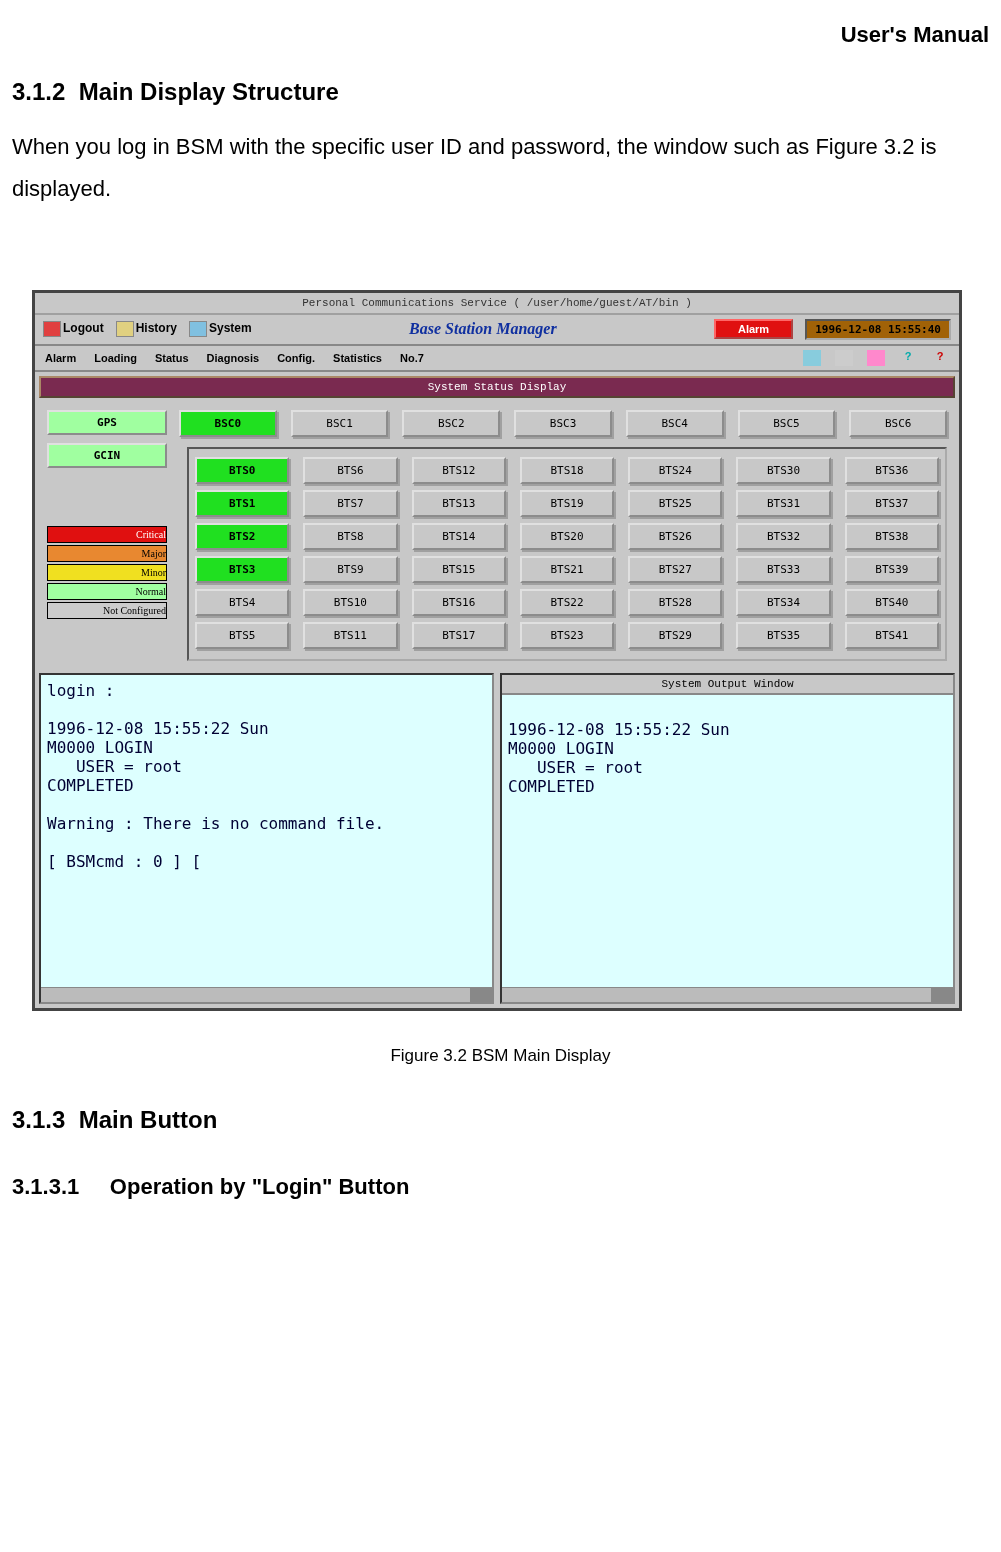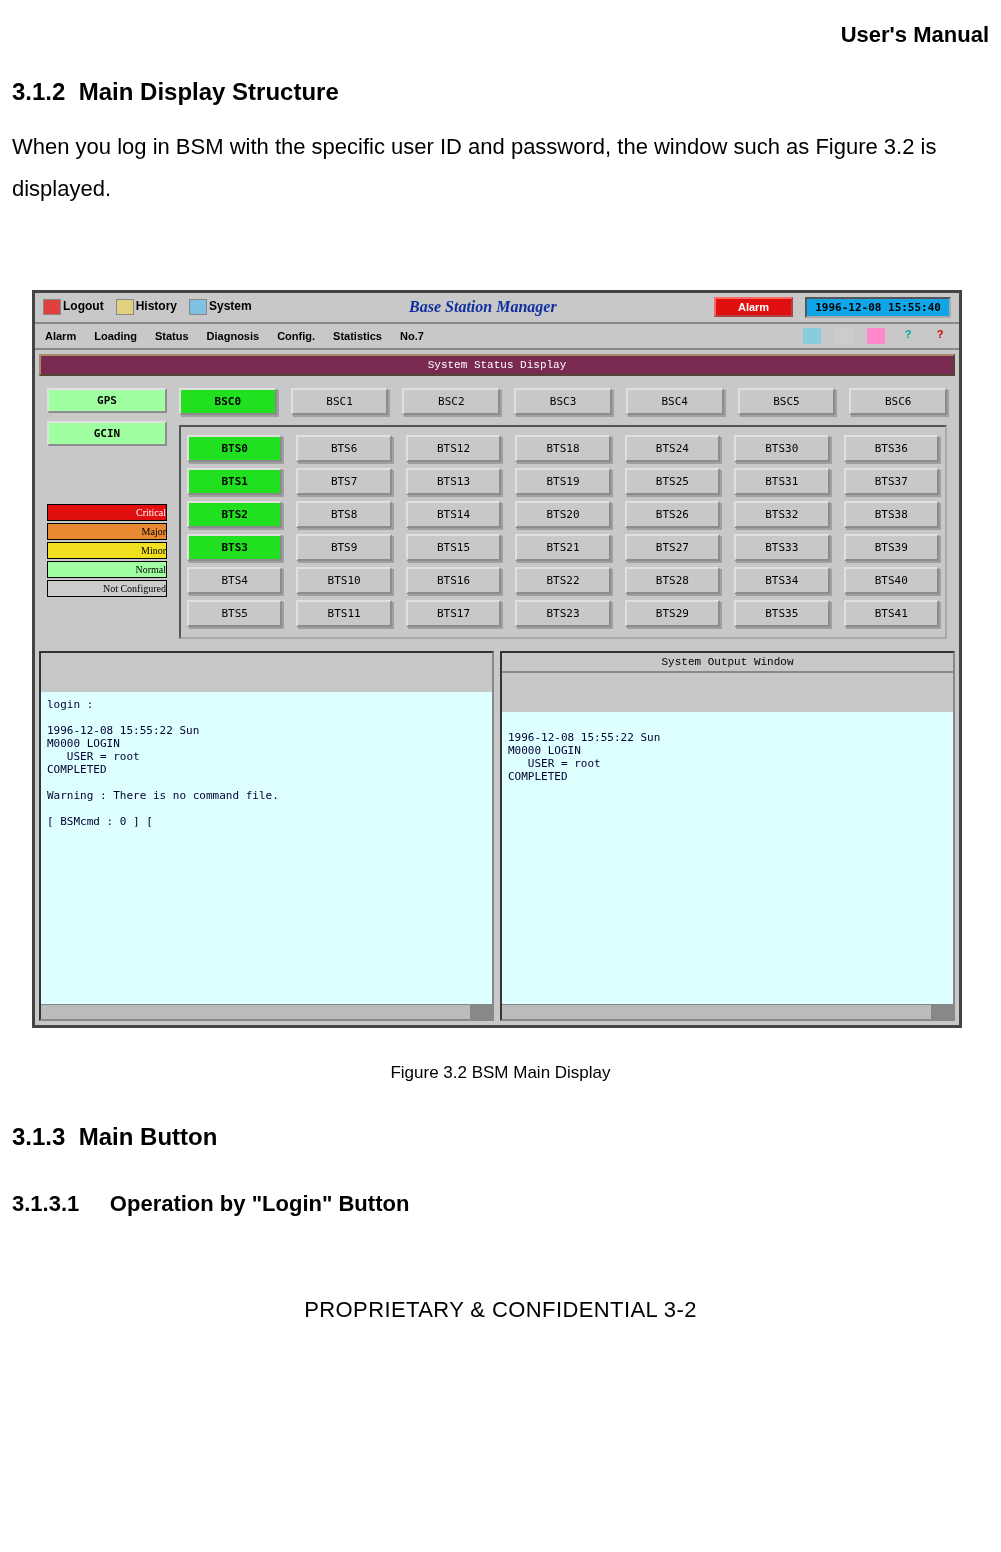--- a/index.html
+++ b/index.html
@@ -11,55 +11,56 @@
 .h313 { font-size:24px; font-weight:bold; margin:30px 0 40px 0; }
 .h3131 { font-size:22px; font-weight:bold; margin:30px 0 80px 0; }
 .footer { font-size:22px; letter-spacing:.4px; text-align:center; margin:0 0 6px 0; }
 
 .shot { width:930px; margin:0 0 0 20px; border:3px solid #444; background:#c8c8c8; font-family:"Courier New",monospace; font-size:11px; box-sizing:border-box; }
 .tbar1 { background:#c8c8c8; padding:4px; text-align:center; color:#333; border-bottom:2px solid #a0a0a0; font-size:11px; }
 .tbar2 { display:flex; align-items:center; gap:12px; padding:4px 8px; background:#c8c8c8; border-bottom:2px solid #888; font-family:Arial,sans-serif; font-size:12px; font-weight:bold; }
 .tbar2 .brand { flex:1; text-align:center; color:#1030a0; font-style:italic; font-family:"Times New Roman",serif; font-size:16px; }
 .iconbox { width:16px; height:14px; display:inline-block; background:#ddd; border:1px solid #888; vertical-align:middle; margin-right:2px; }
 .alarmB { background:#e01010; color:#fff; font-size:11px; padding:2px 22px; border:2px outset #f66; }
-.timestamp { background:#0ea5e9; border:2px inset #aaa; padding:2px 8px; font-size:11px; font-family:monospace; }
+.timestamp { background:#a16207; border:2px inset #aaa; padding:2px 8px; font-size:11px; font-family:monospace; }
 .mbar { display:flex; align-items:center; gap:18px; padding:4px 10px; background:#c8c8c8; border-bottom:2px solid #888; font-family:Arial,sans-serif; font-size:11px; font-weight:bold; }
 .mbar-icons { margin-left:auto; display:flex; gap:14px; }
 .mbar-icons span { width:18px; height:16px; display:inline-block; }
 .sysbar { background:#7a2a50; color:#fff; text-align:center; padding:3px; font-size:11px; border:2px outset #a86; margin:4px; }
 .main { display:flex; gap:12px; padding:8px 12px 12px 12px; background:#c8c8c8; }
 .sidecol { width:120px; display:flex; flex-direction:column; gap:8px; }
 .sbtn { border:2px outset #e0e0e0; background:#a0ffa0; text-align:center; padding:4px 4px; font-size:11px; font-weight:bold; font-family:monospace; }
 .legend { margin-top:50px; display:flex; flex-direction:column; gap:2px; }
 .legend div { font-size:10px; text-align:right; padding:2px 0; border:1px solid #000000; font-family:Liberation Serif, serif; }
 .lg-crit{background:#e01010;color:#fff;} .lg-maj{background:#e88830;} .lg-min{background:#f0e020;} .lg-nor{background:#a0ffa0;} .lg-nc{background:#ccc;}
 .gridarea { flex:1;border-radius:11px; }
 .row { display:flex; gap:14px; margin-bottom:10px; }
 .cell { flex:1; text-align:center; padding:5px 0; font-size:11px; font-family:monospace; border:2px outset #e0e0e0; background:#c8c8c8; box-shadow:2px 2px 0 rgba(0,0,0,.2); }
 .active { background:#20e020; font-weight:bold; }
-.btsblock { border:2px inset #aaa; padding:8px 6px 4px 6px; }
+.btsblock { border:2px inset #aaa; padding:8px 6px 4px 6px;margin-left:8px; }
 .btsrow { display:flex; gap:14px; margin-bottom:6px; }
 .panes { display:flex; gap:6px; padding:0 4px 4px 4px; }
 .pane { flex:1; border:2px inset #888; background:#c8c8c8; display:flex; flex-direction:column; }
 .paneT { background:#c8c8c8; text-align:center; font-size:11px; padding:3px; border-bottom:2px solid #888; }
-.paneB { background:#dff; flex:1; padding:6px; font-size:11px; font-family:monospace; white-space:pre; color:#003; min-height:280px; position:relative;margin-top:39px; }
+.paneB { background:#dff; flex:1; padding:6px; font-size:16px; font-family:monospace; white-space:pre; color:#003; min-height:280px; position:relative; }
 .sbH { height:14px; background:#bbb; border-top:1px solid #888; display:flex; }
 .sbH::after { content:""; width:22px; background:#888; margin-left:auto; }
 </style>
 </head>
 <body>
 
 <div class="page">
   <div class="rh">User's Manual</div>
   <div class="hnum">
     <span>3.1.2</span>&nbsp;&nbsp;<span>Main Display Structure</span>
   </div>
   <div class="para">When you log in BSM with the specific user ID and password, the window such as Figure 3.2 is displayed.</div>
 
   <div class="shot">
+    <div class="tbar1">Personal Communications Service ( /user/home/guest/AT/bin )</div>
     <div class="tbar2">
       <span><span class="iconbox" style="background:#e04040"></span><span>Logout</span></span>
       <span><span class="iconbox" style="background:#e0d080"></span><span>History</span></span>
       <span><span class="iconbox" style="background:#80c0e0"></span><span>System</span></span>
       <span class="brand">Base Station Manager</span>
       <span class="alarmB">Alarm</span>
       <span class="timestamp">1996-12-08 15:55:40</span>
     </div>
     <div class="mbar">
       <span>Alarm</span>
@@ -186,14 +187,13 @@
     </div>
   </div>
 
   <div class="figcap">Figure 3.2 BSM Main Display</div>
   <div class="h313">
     <span>3.1.3</span>&nbsp;&nbsp;<span>Main Button</span>
   </div>
   <div class="h3131">
     <span>3.1.3.1</span>&nbsp;&nbsp;&nbsp;&nbsp;&nbsp;<span>Operation by "Login" Button</span>
   </div>
-  <div class="footer">PROPRIETARY &amp; CONFIDENTIAL                       3-2</div>
 </div>
 
 </body></html>

